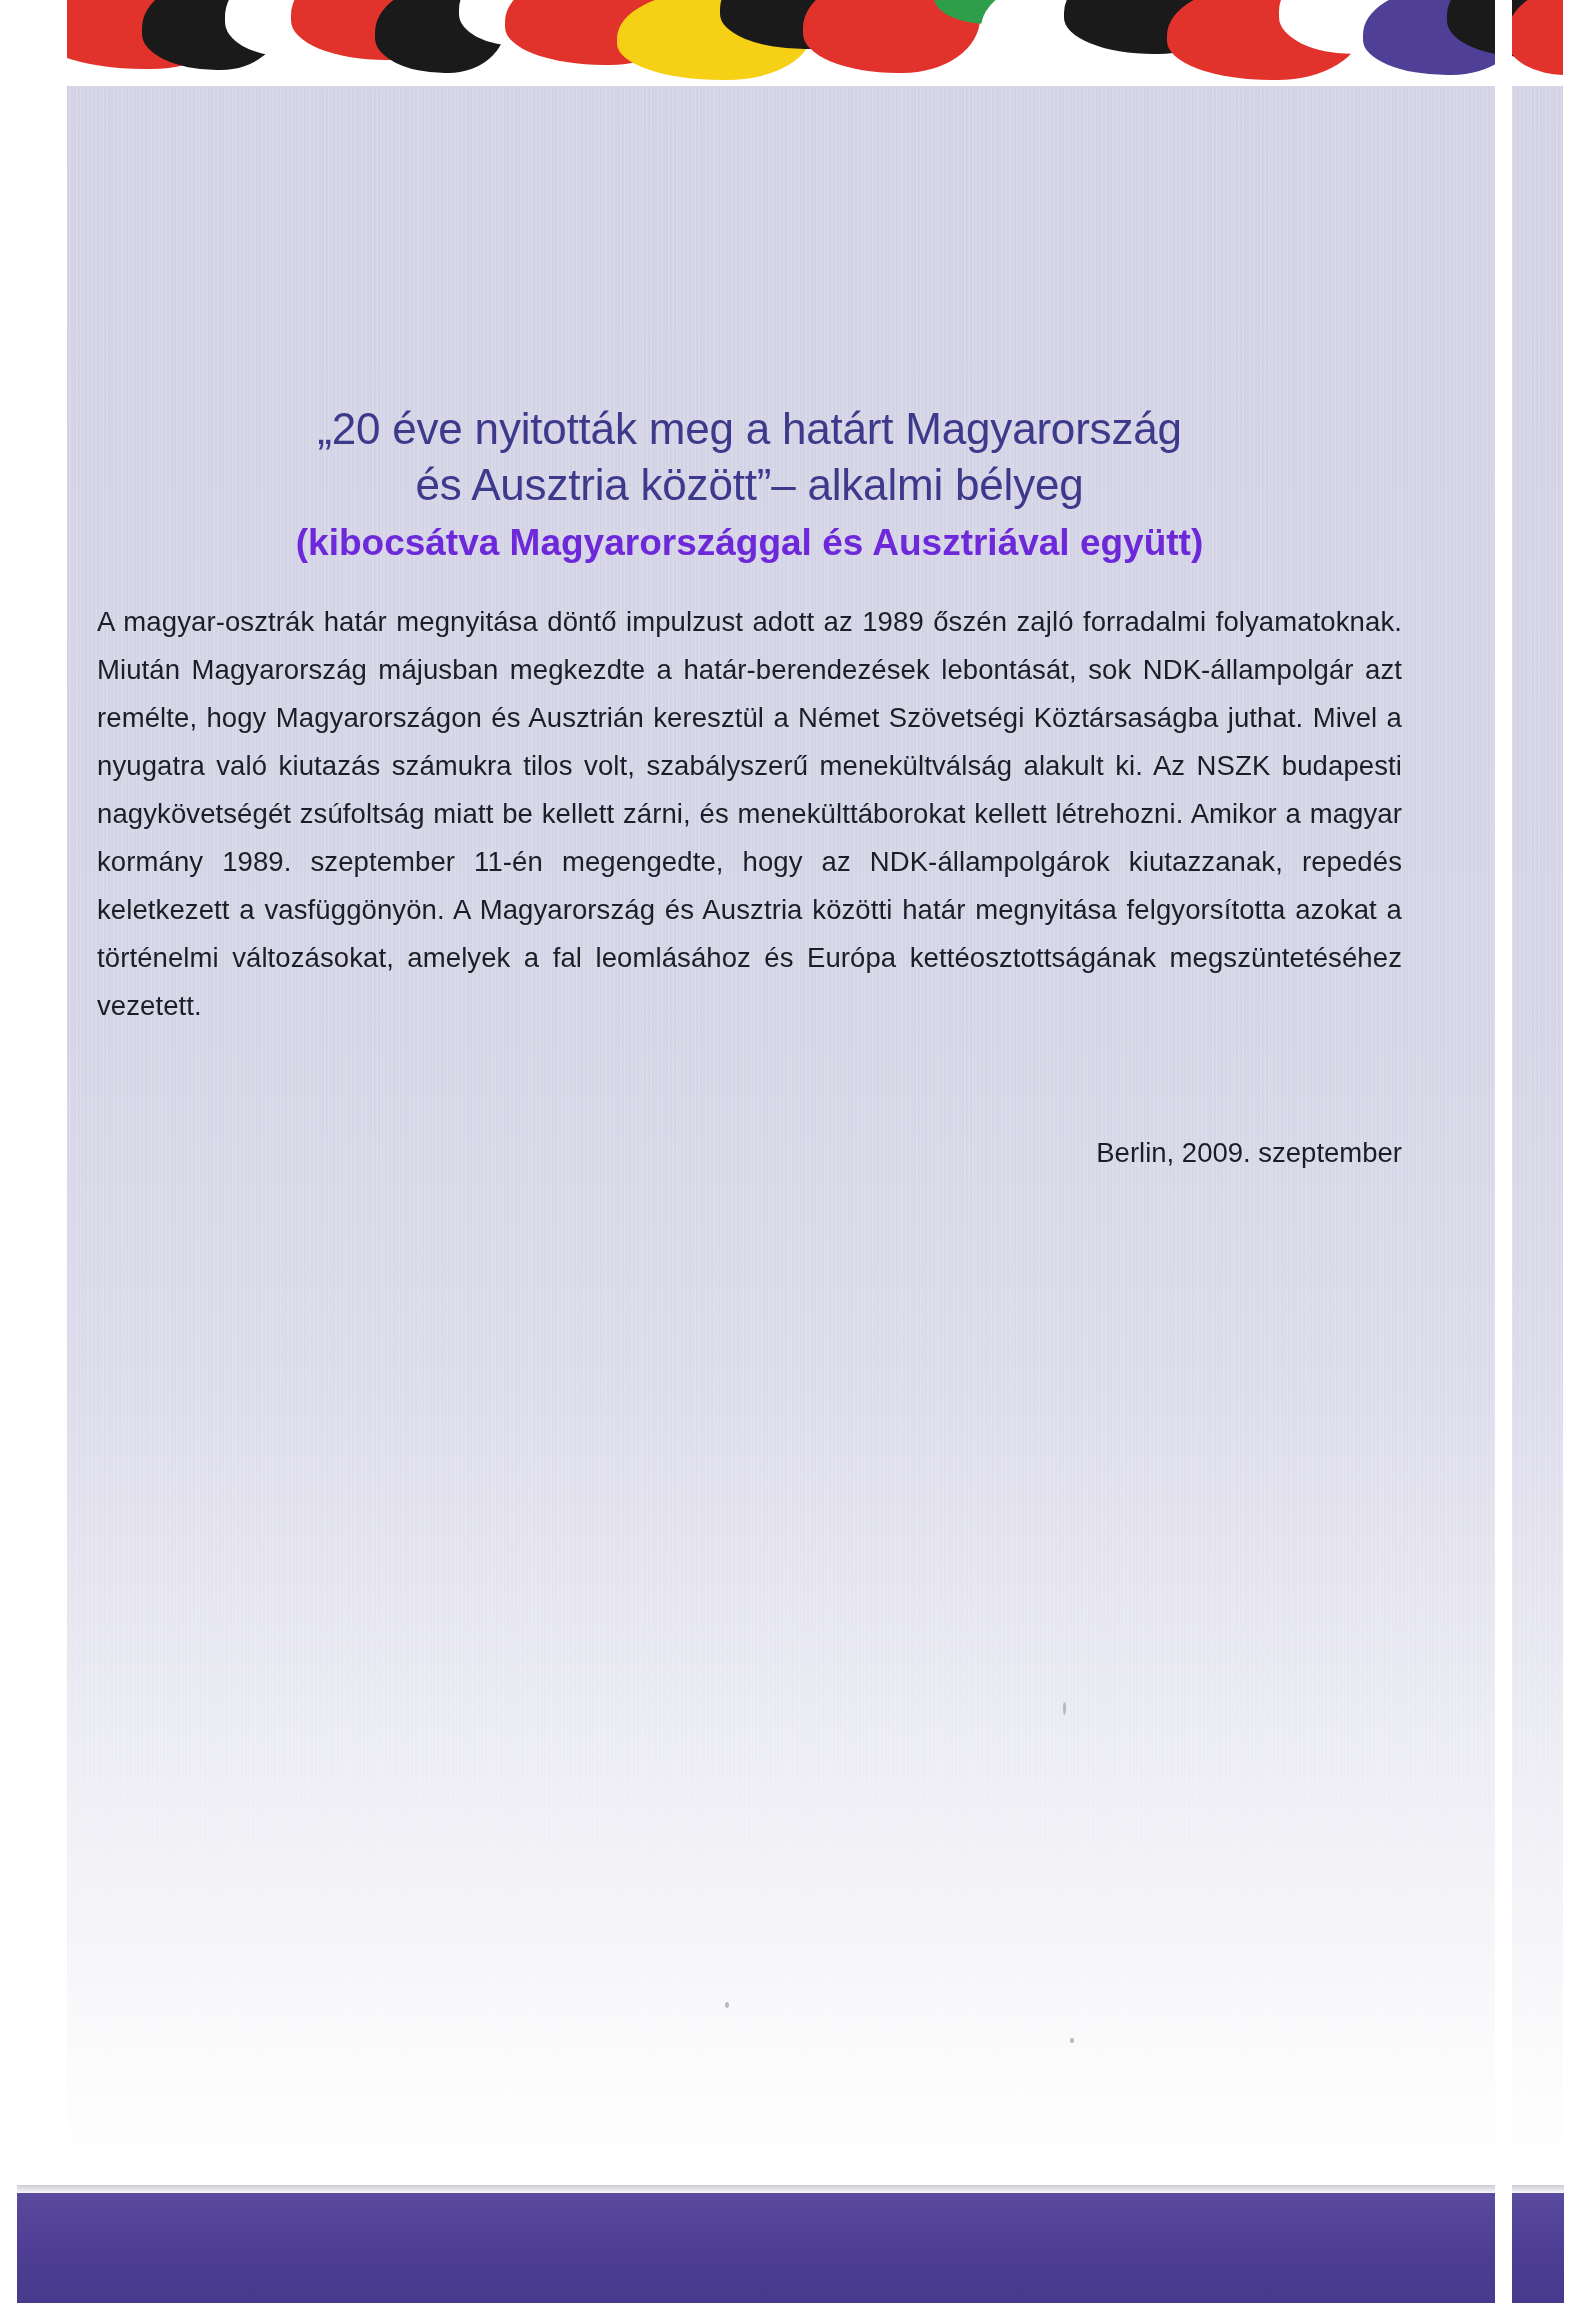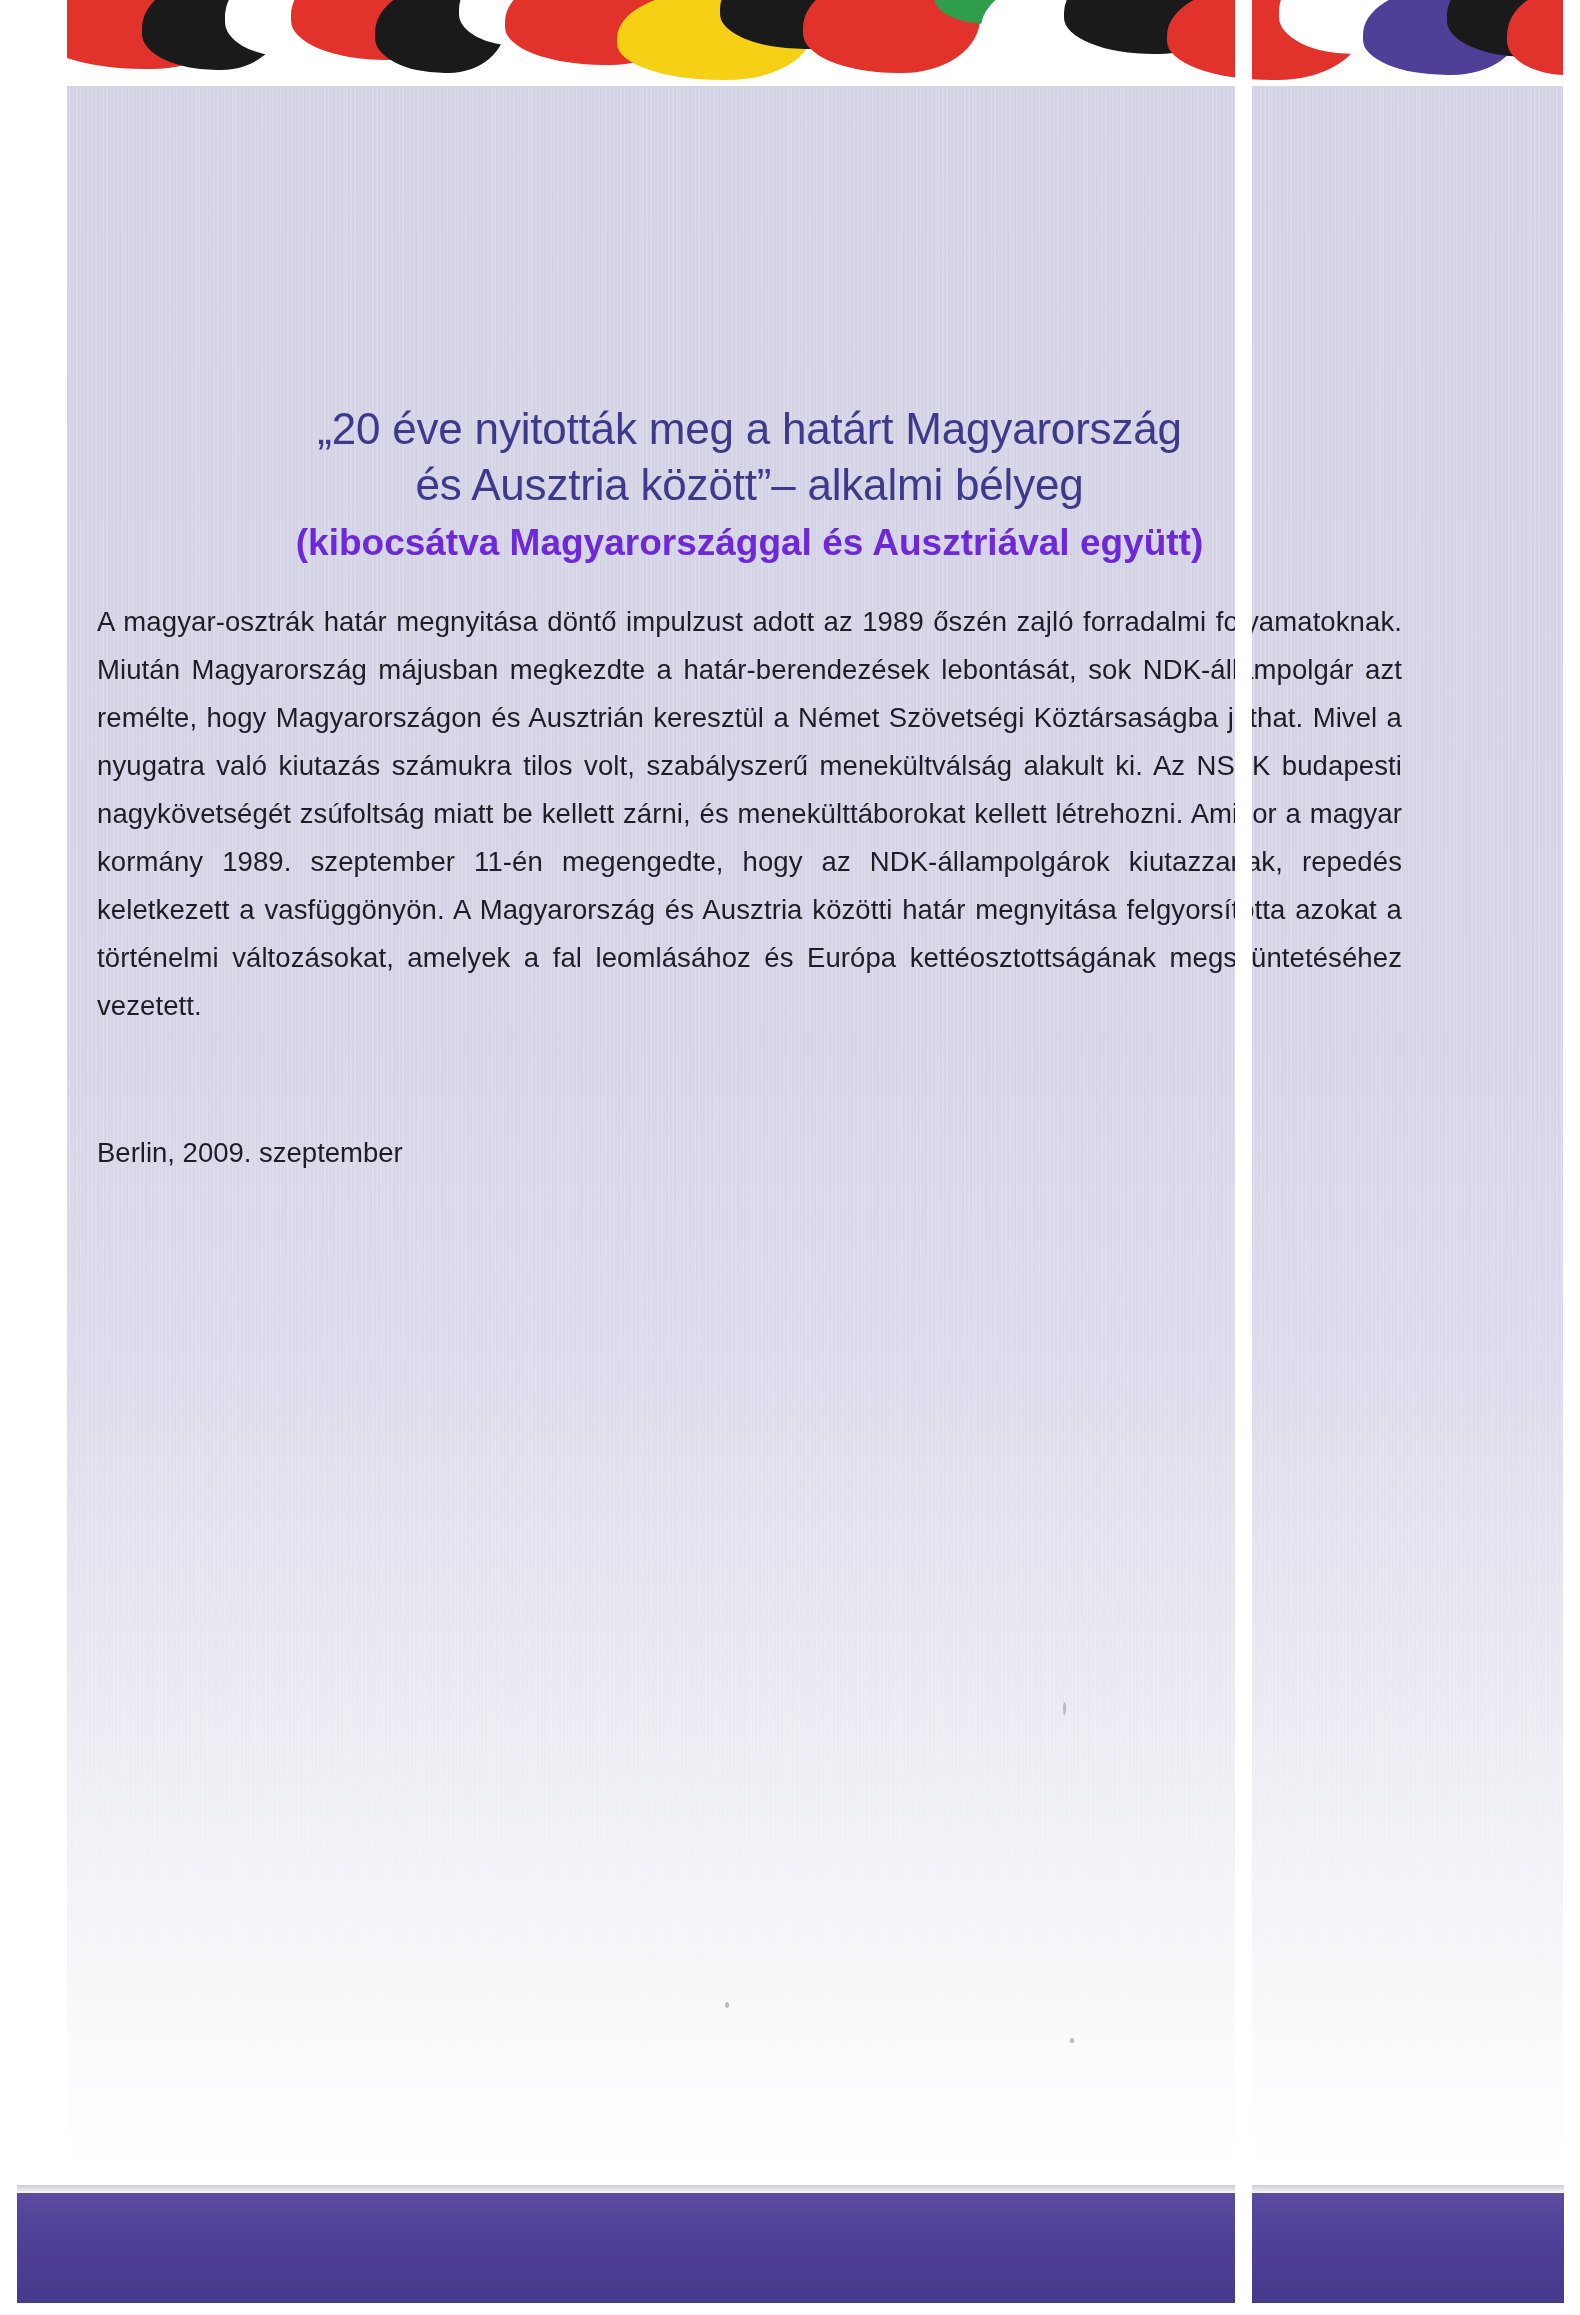--- a/index.html
+++ b/index.html
@@ -12,21 +12,21 @@
     height: 2316px;
     position: relative;
     overflow: hidden;
     font-family: "Liberation Sans", sans-serif;
   }
 
   
   .page {
     position: absolute;
     left: 0; top: 0;
-    width: 1252px;
+    width: 1512px;
     height: 2316px;
     background: #ffffff;
   }
 
   
   .card-body {
     position: absolute;
     left: 67px;
     top: 82px;
     width: 1496px;
@@ -135,21 +135,21 @@
     text-align: justify;
     text-justify: inter-word;
     letter-spacing: 0.1px;
   }
 
   .place-date {
     margin: 104px 0 0 0;
     color: #1d1d26;
     font-size: 27.5px;
     line-height: 37px;
-    text-align: left;
+    text-align: right;
   }
 
   
   .speck {
     position: absolute;
     background: #b9b9c4;
     border-radius: 50%;
   }
 </style>
 </head>

